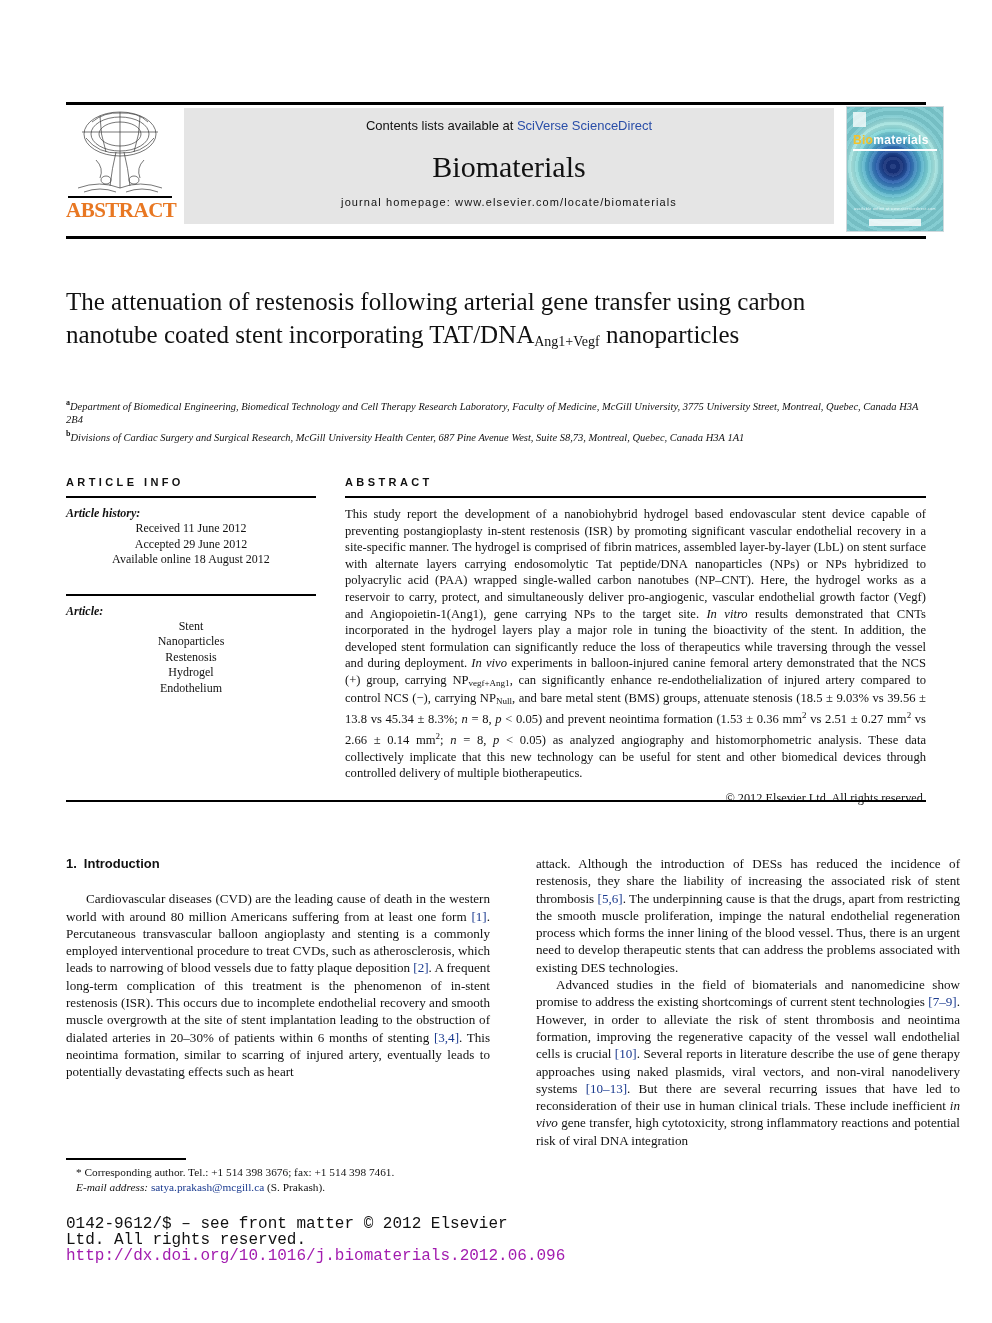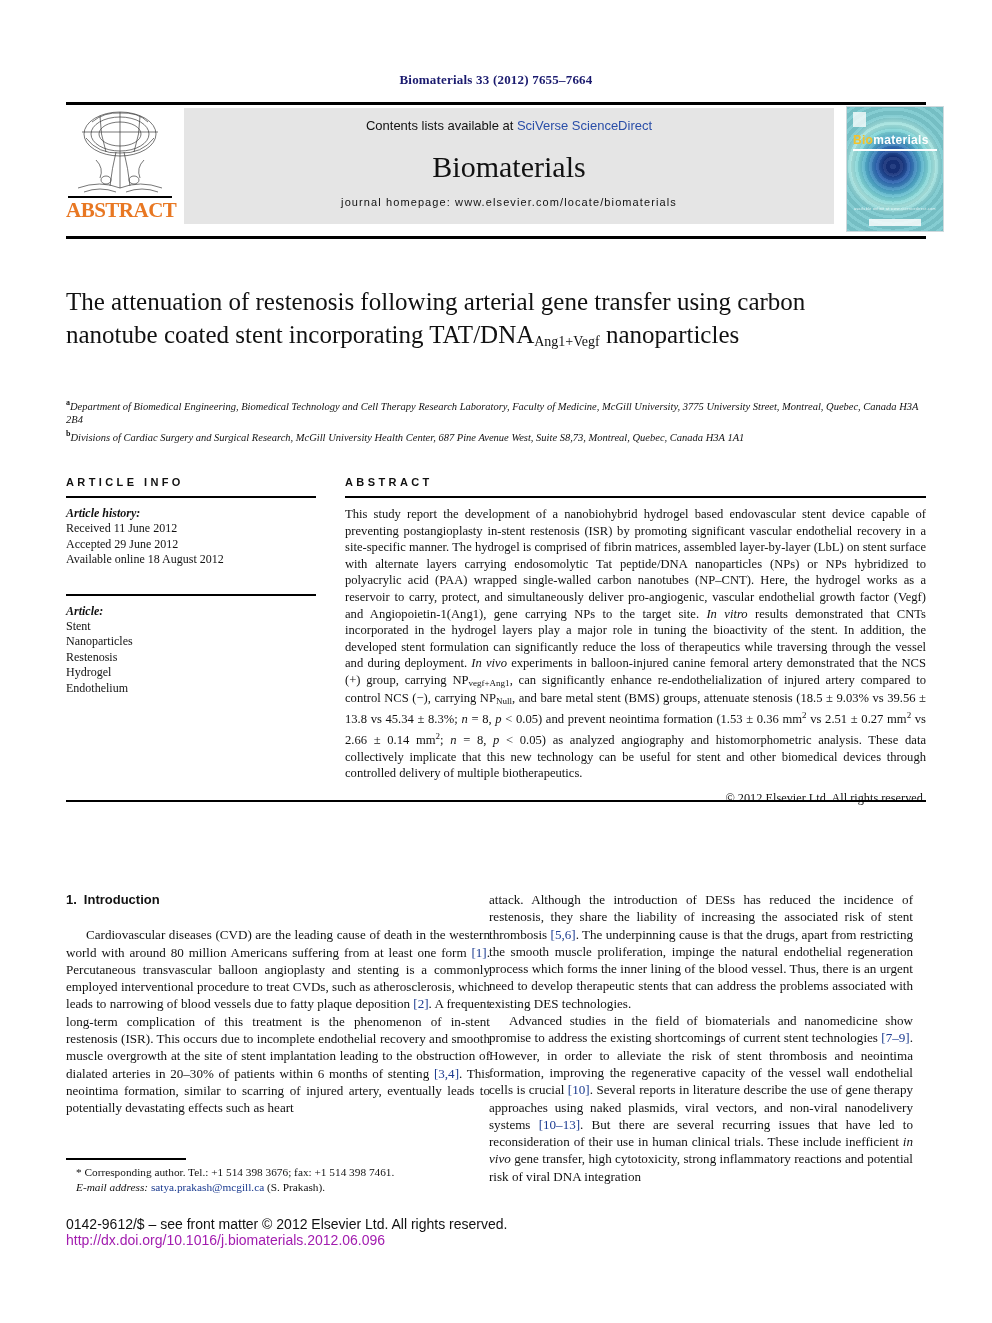--- a/index.html
+++ b/index.html
@@ -254,20 +254,21 @@
     font-style: italic;
     font-weight: bold;
     font-size: 12px;
     color: #111;
   }
   .info-line {
     font-family: "Liberation Serif", serif;
     font-size: 12px;
     line-height: 15.5px;
     color: #111;
+    text-align: center;
   }
   .info-gap {
     height: 26px;
   }
   .rule-thin2 {
     height: 2px;
     background: #000;
     margin: 0 0 8px 0;
   }
   .abs-text {
@@ -297,24 +298,23 @@
   
   .col {
     position: absolute;
     top: 855px;
     width: 424px;
     font-family: "Liberation Serif", serif;
     font-size: 13.1px;
     line-height: 17.3px;
     text-align: justify;
     color: #111;
-    margin-top: 36px;
   }
   .col-left  { left: 66px; }
-  .col-right { left: 489px; }
+  .col-right { left: 536px; }
   .body-head {
     font-family: "Liberation Sans", sans-serif;
     font-weight: bold;
     font-size: 13px;
     margin: 0 0 18px 0;
   }
   .body-head .num { margin-right: 7px; }
   .para { margin: 0; text-indent: 20px; }
   .para + .para { margin-top: 0; }
   .ref { color: #1a3a8f; }
@@ -335,33 +335,32 @@
     line-height: 15px;
     color: #111;
   }
   .footnote .indent { display: inline-block; width: 10px; }
   .footnote .em-label { font-style: italic; }
   .link { color: #1a3a8f; }
   .imprint {
     position: absolute;
     left: 66px; top: 1216px;
     width: 470px;
-    font-family: Liberation Sans, sans-serif;
-    font-size: 14px;
+    font-family: Liberation Mono, monospace;
+    font-size: 16px;
     line-height: 16px;
     color: #111;
   }
   .doi { color: #a21caf; }
 </style>
 </head>
 <body>
 
 <div class="page">
 
-  <div class="running-head">Biomaterials 33 (2012) 7655–7664</div>
 
   <div class="header-rule-top"></div>
 
   <div class="header-band">
 
     <div class="elsevier-logo">
       <svg class="elsevier-tree" viewBox="0 0 100 92">
         <g stroke="#3b3b3b" stroke-width="0.7" fill="none">
           <ellipse cx="50" cy="26" rx="36" ry="22"></ellipse>
           <ellipse cx="50" cy="26" rx="29" ry="17"></ellipse>

